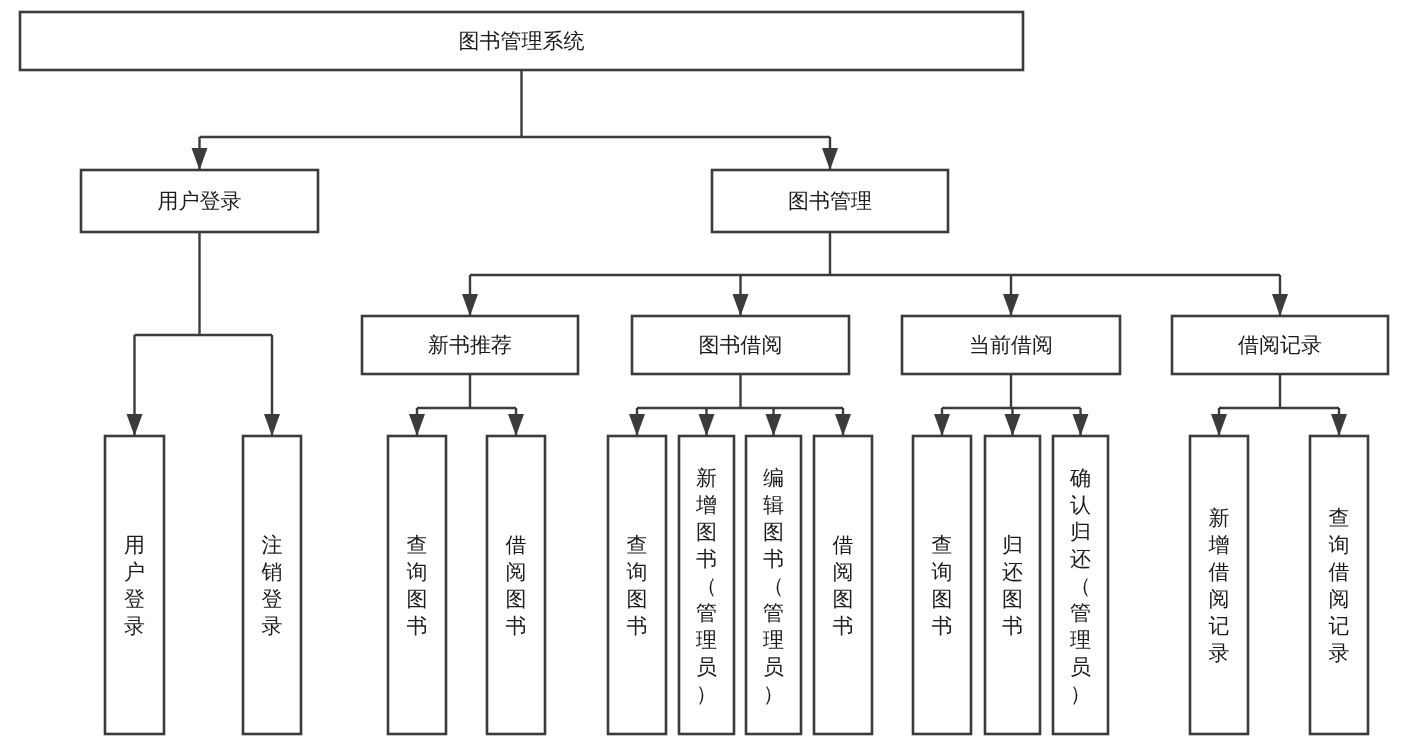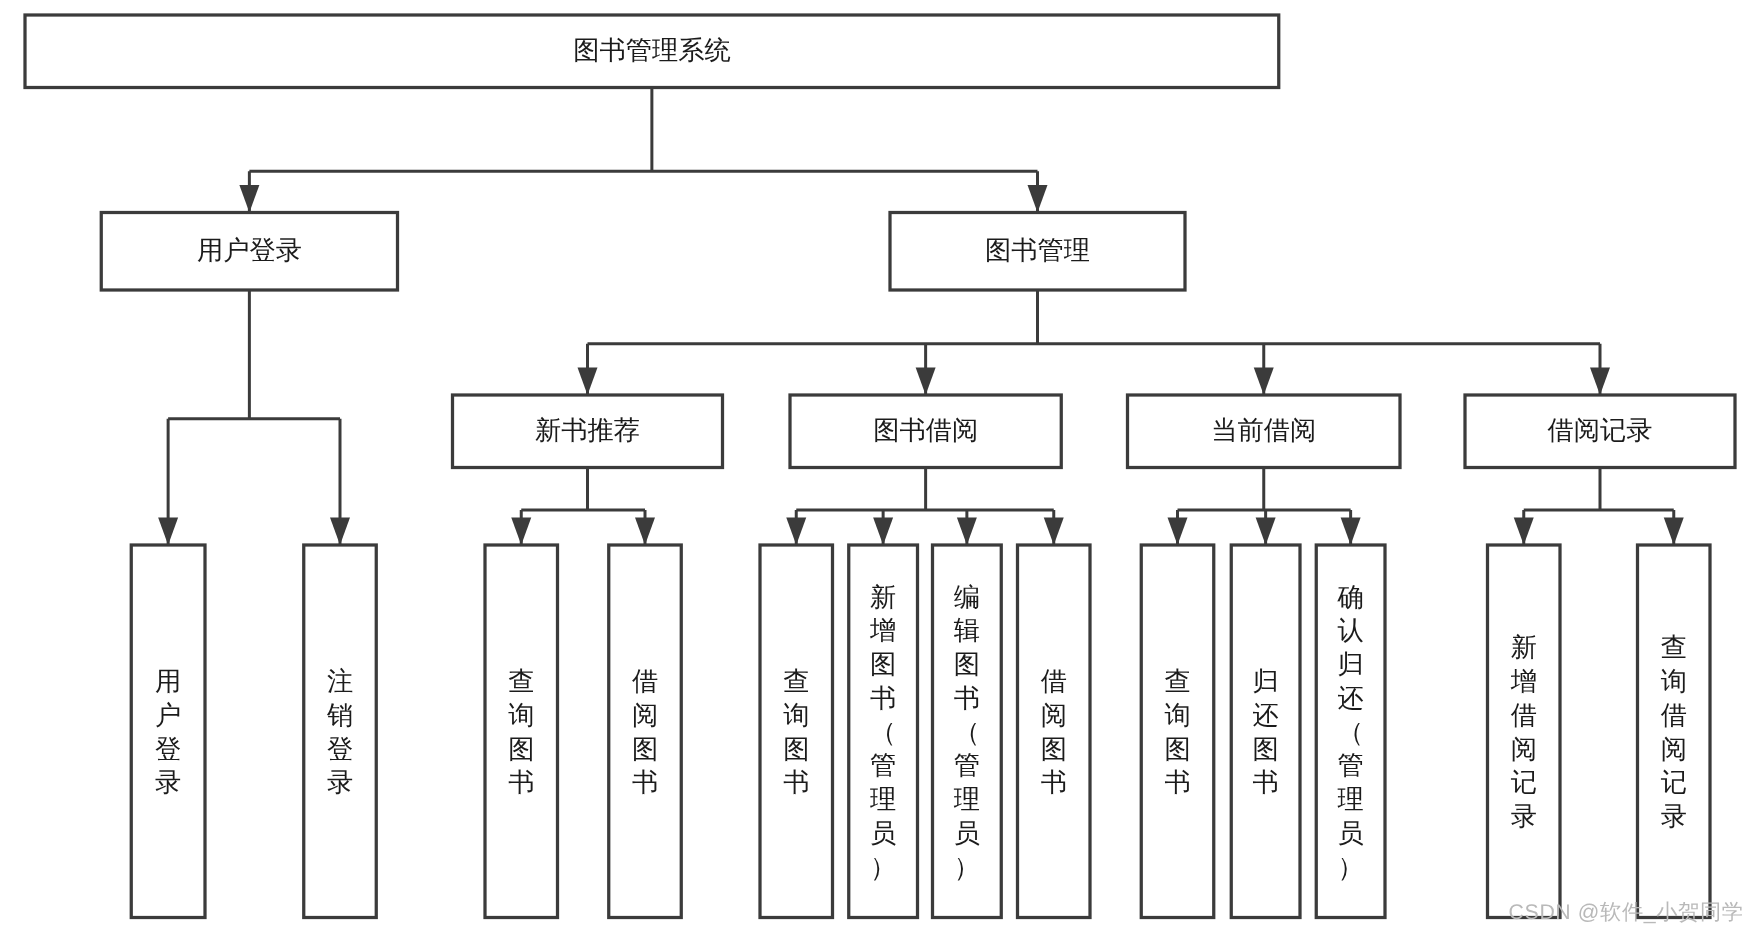--- a/index.html
+++ b/index.html
@@ -201,14 +201,13 @@
         <g>
           <rect x="1190" y="436" width="58" height="298" class="node-box"></rect>
           <text x="1219" class="node-label-v"><tspan x="1219" y="525">新</tspan><tspan x="1219" y="552">增</tspan><tspan x="1219" y="579">借</tspan><tspan x="1219" y="606">阅</tspan><tspan x="1219" y="633">记</tspan><tspan x="1219" y="660">录</tspan></text>
         </g>
         <g>
           <rect x="1310" y="436" width="58" height="298" class="node-box"></rect>
           <text x="1339" class="node-label-v"><tspan x="1339" y="525">查</tspan><tspan x="1339" y="552">询</tspan><tspan x="1339" y="579">借</tspan><tspan x="1339" y="606">阅</tspan><tspan x="1339" y="633">记</tspan><tspan x="1339" y="660">录</tspan></text>
         </g>
       </g>
   </svg>
-  <div class="watermark">CSDN @软件_小贺同学</div>
 </div>
 
 </body></html>

